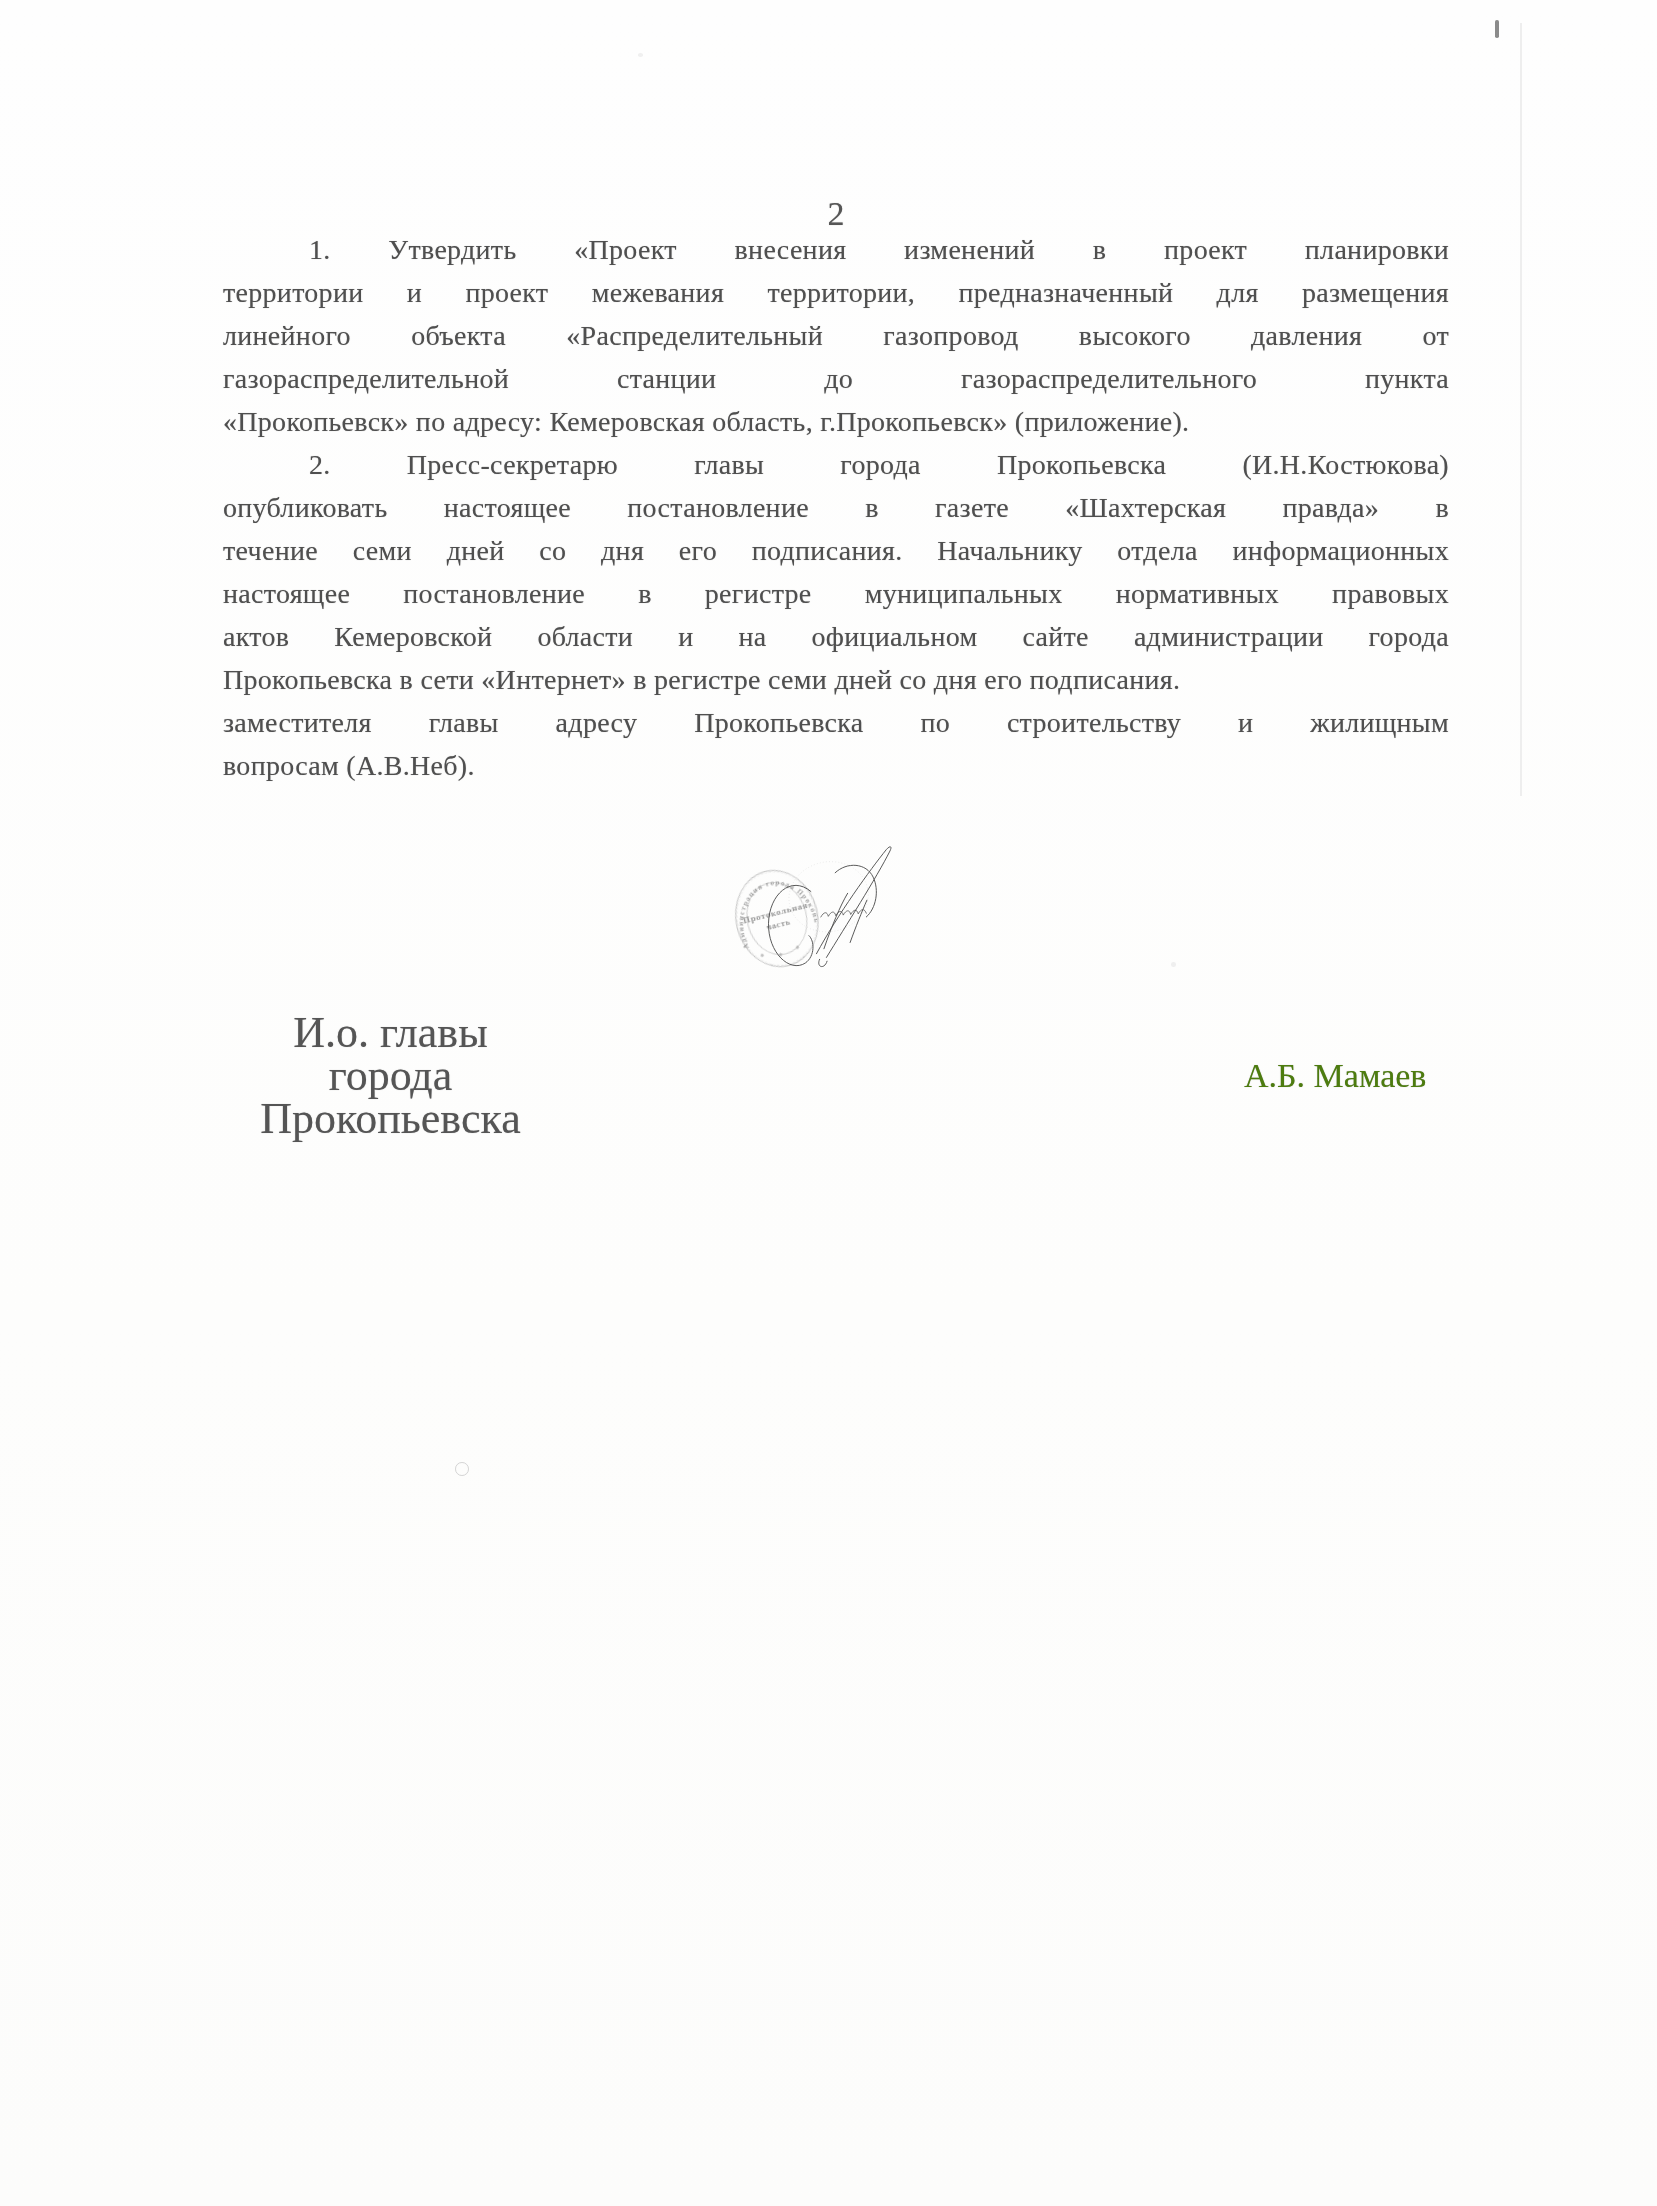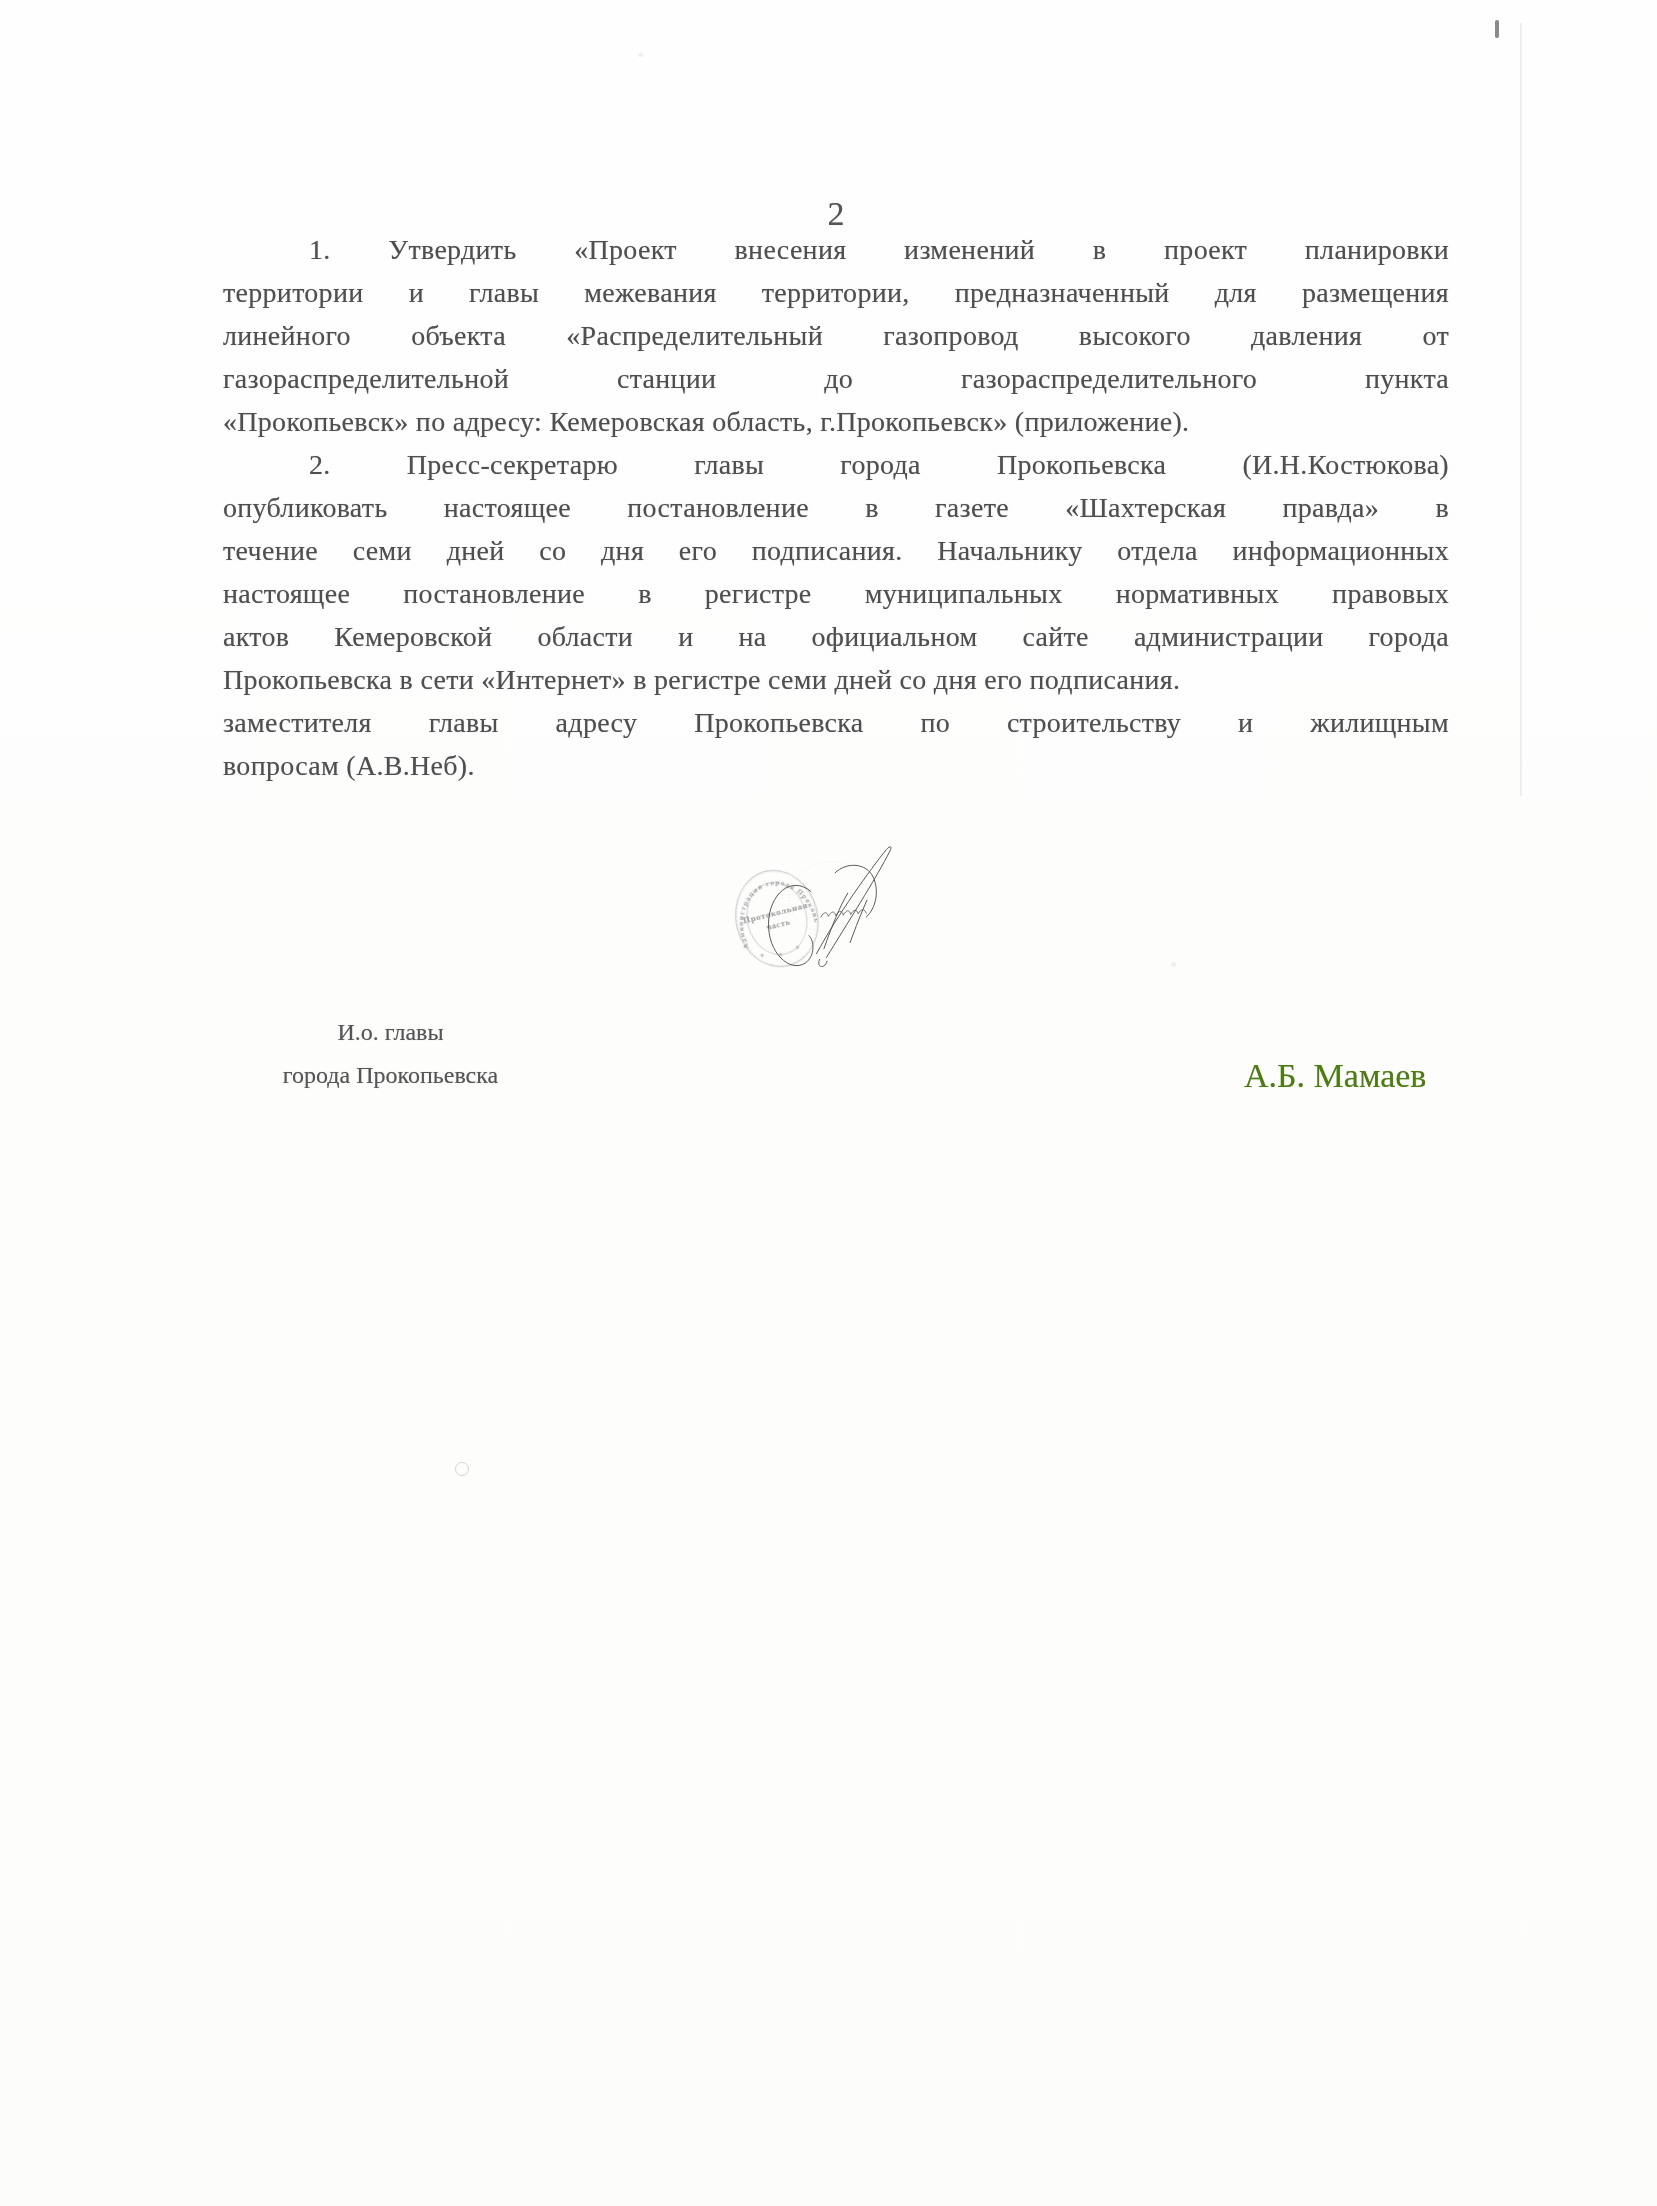--- a/index.html
+++ b/index.html
@@ -18,21 +18,21 @@
   .body-text{
     position:absolute;left:223px;top:228px;width:1226px;
     font-size:28px;line-height:43px;letter-spacing:0.3px;
     color:#4f4f4f;text-shadow:0 0 0.9px rgba(80,80,80,.45);
   }
   .jline{text-align:justify;text-align-last:justify;}
   .jline.lastline{text-align-last:auto;}
   .firstline{text-indent:86px;}
   .sig-left{
     position:absolute;left:223px;top:1011px;width:335px;
-    font-size:24px;line-height:43px;text-align:center;
+    font-size:44px;line-height:43px;text-align:center;
     color:#555;text-shadow:0 0 0.9px rgba(80,80,80,.45);
   }
   .sig-right{
     position:absolute;left:1244px;top:1054px;width:218px;
     font-size:34px;line-height:43px;text-align:left;
     color:#4d7c0f;text-shadow:0 0 0.9px rgba(80,80,80,.45);
   }
   .stamp-signature-svg{position:absolute;left:618px;top:836px;}
   .stamp-layer{filter:blur(.5px);}
   .sign-layer{filter:blur(.3px);}
@@ -54,21 +54,21 @@
 </style>
 </head>
 <body>
 
 <div class="scan-page">
 
   <div class="page-number">2</div>
 
   <div class="body-text">
     <div class="jline firstline">1. Утвердить «Проект внесения изменений в проект планировки</div>
-    <div class="jline">территории и главы межевания территории, предназначенный для размещения</div>
+    <div class="jline">территории и проект межевания территории, предназначенный для размещения</div>
     <div class="jline">линейного объекта «Распределительный газопровод высокого давления от</div>
     <div class="jline">газораспределительной станции до газораспределительного пункта</div>
     <div class="jline lastline">«Прокопьевск» по адресу: Кемеровская область, г.Прокопьевск» (приложение).</div>
 
     <div class="jline firstline">2. Пресс-секретарю главы города Прокопьевска (И.Н.Костюкова)</div>
     <div class="jline">опубликовать настоящее постановление в газете «Шахтерская правда» в</div>
     <div class="jline">течение семи дней со дня его подписания. Начальнику отдела информационных</div>
     <div class="jline">настоящее постановление в регистре муниципальных нормативных правовых</div>
     <div class="jline">актов Кемеровской области и на официальном сайте администрации города</div>
     <div class="jline lastline">Прокопьевска в сети «Интернет» в регистре семи дней со дня его подписания.</div>

